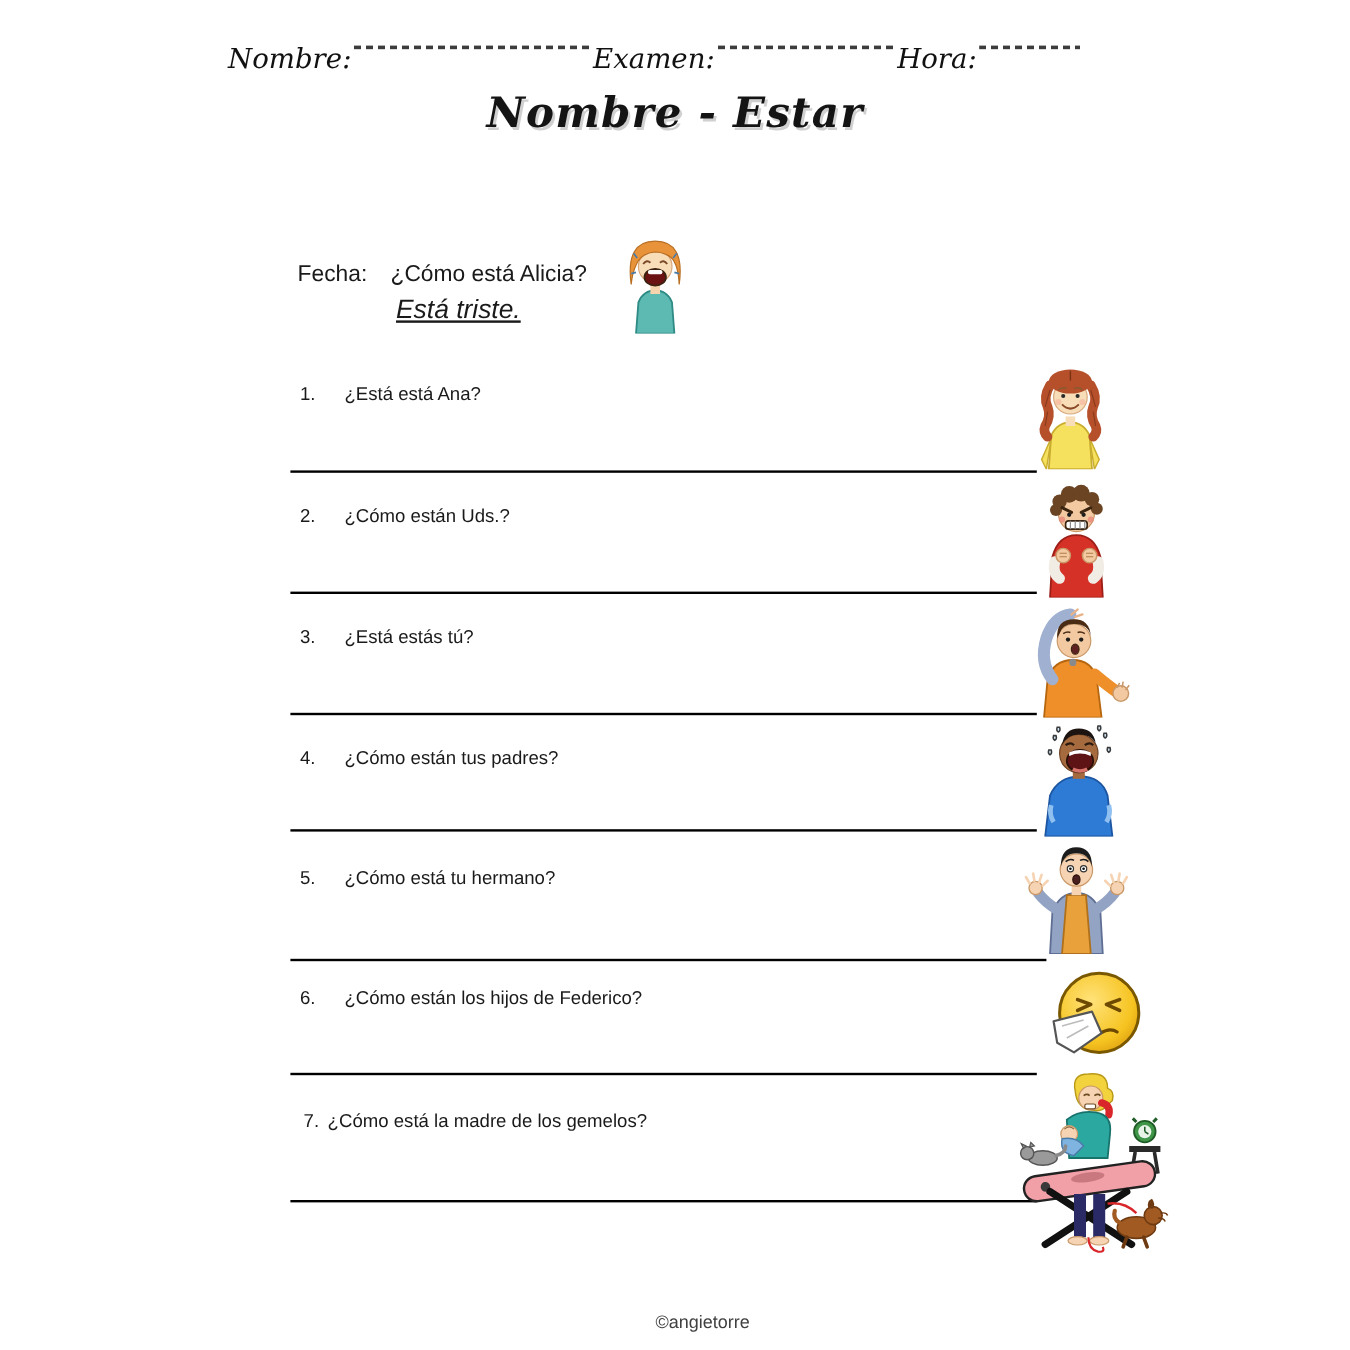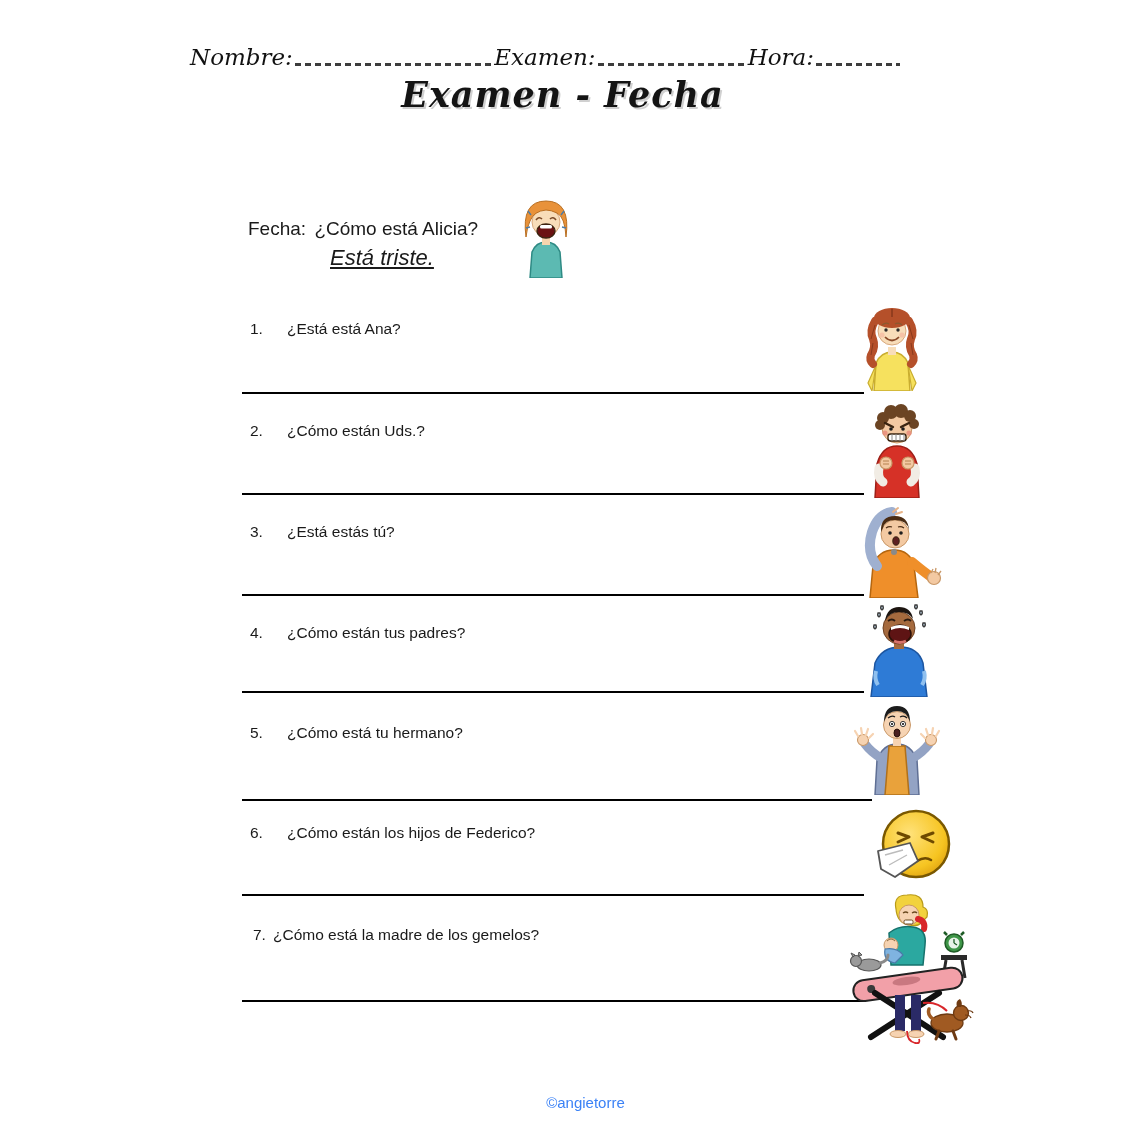--- a/index.html
+++ b/index.html
@@ -8,21 +8,21 @@
     width:1125px;height:1125px;
     margin:0 auto;
     background:#ffffff;
     font-family:"Liberation Sans",sans-serif;
     color:#1a1a1a;
     overflow:hidden;
   }
   
   .header-row{
     position:absolute;left:190px;top:38px;width:712px;height:32px;
-    display:flex;align-items:flex-end;
+    display:flex;
     font-family:"DejaVu Serif",serif;font-style:italic;
     font-size:23px;color:#111;
   }
   .header-row .lbl{white-space:nowrap;line-height:1.1;}
   .dash-line{
     height:3px;margin:0 2px 4px 2px;
     background:repeating-linear-gradient(90deg,#3c3c3c 0 6px,transparent 6px 10px);
   }
   .dash-nombre{flex:1;}
   .dash-fecha{width:148px;}
@@ -36,21 +36,21 @@
     text-shadow:2px 2px 0 rgba(120,120,120,.35);
   }
   
   .instruction{
     position:absolute;left:248px;top:139px;width:640px;
     font-weight:bold;font-size:19px;letter-spacing:.1px;
   }
   .instruction .roman{margin-right:14px;}
   
   .modelo{position:absolute;left:248px;top:218px;font-size:19px;}
-  .modelo .m-q{margin-left:3px;}
+  .modelo .m-q{margin-left:14px;}
   .modelo-answer{
     position:absolute;left:330px;top:245px;
     font-size:22px;font-style:italic;text-decoration:underline;
   }
   
   .q{position:absolute;left:250px;font-size:15.5px;display:flex;}
   .q .num{width:37px;flex:0 0 37px;}
   .q.q7 .num{width:20px;flex:0 0 20px;}
   .q1{top:320px}.q2{top:422px}.q3{top:523px}.q4{top:624px}
   .q5{top:724px}.q6{top:824px}.q7{top:926px;left:253px;}
@@ -67,38 +67,38 @@
   .art1{left:858px;top:303px;width:68px;height:88px;}
   .art2{left:863px;top:402px;width:68px;height:96px;}
   .art3{left:850px;top:504px;width:92px;height:94px;}
   .art4{left:861px;top:601px;width:78px;height:96px;}
   .art5{left:853px;top:700px;width:88px;height:95px;}
   .art6{left:875px;top:805px;width:78px;height:85px;}
   .art7{left:843px;top:893px;width:133px;height:152px;}
   
   .footer{
     position:absolute;left:0;right:0;top:1094px;
-    text-align:center;font-size:15px;color:#3b82f6;padding-left:46px;
+    text-align:center;font-size:15px;color:#404040;padding-left:46px;
   }
 </style>
 </head>
 <body>
 
 <div class="page">
 
   <div class="header-row">
     <span class="lbl">Nombre:</span>
     <span class="dash-line dash-nombre"></span>
     <span class="lbl">Examen:</span>
     <span class="dash-line dash-fecha"></span>
     <span class="lbl">Hora:</span>
     <span class="dash-line dash-hora"></span>
   </div>
 
-  <div class="title">Examen - Fecha</div>
+  <div class="title">Nombre - Estar</div>
 
 
   <div class="modelo">
     <span>Fecha:</span>
     <span class="m-q">¿Cómo está Alicia?</span>
   </div>
   <div class="modelo-answer">Está triste.</div>
 
   <div class="art art-modelo">
     <svg viewBox="0 0 60 83">

